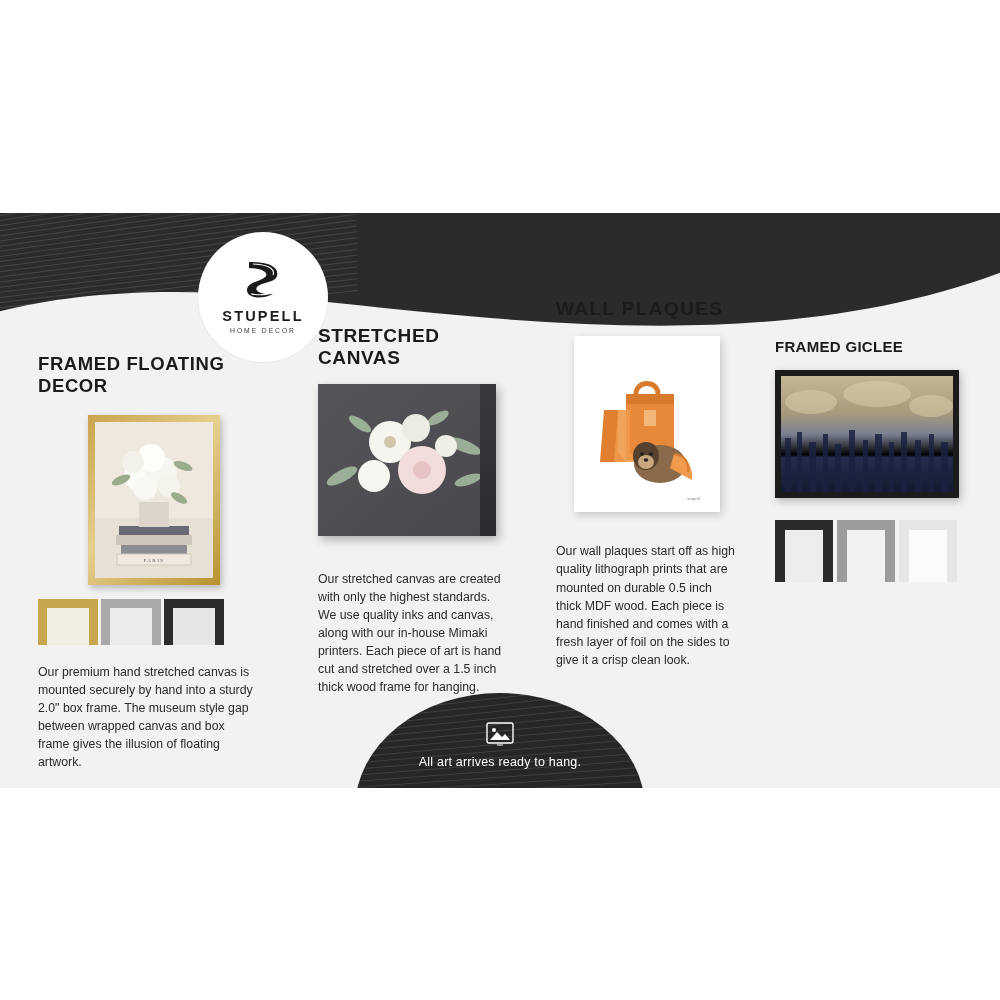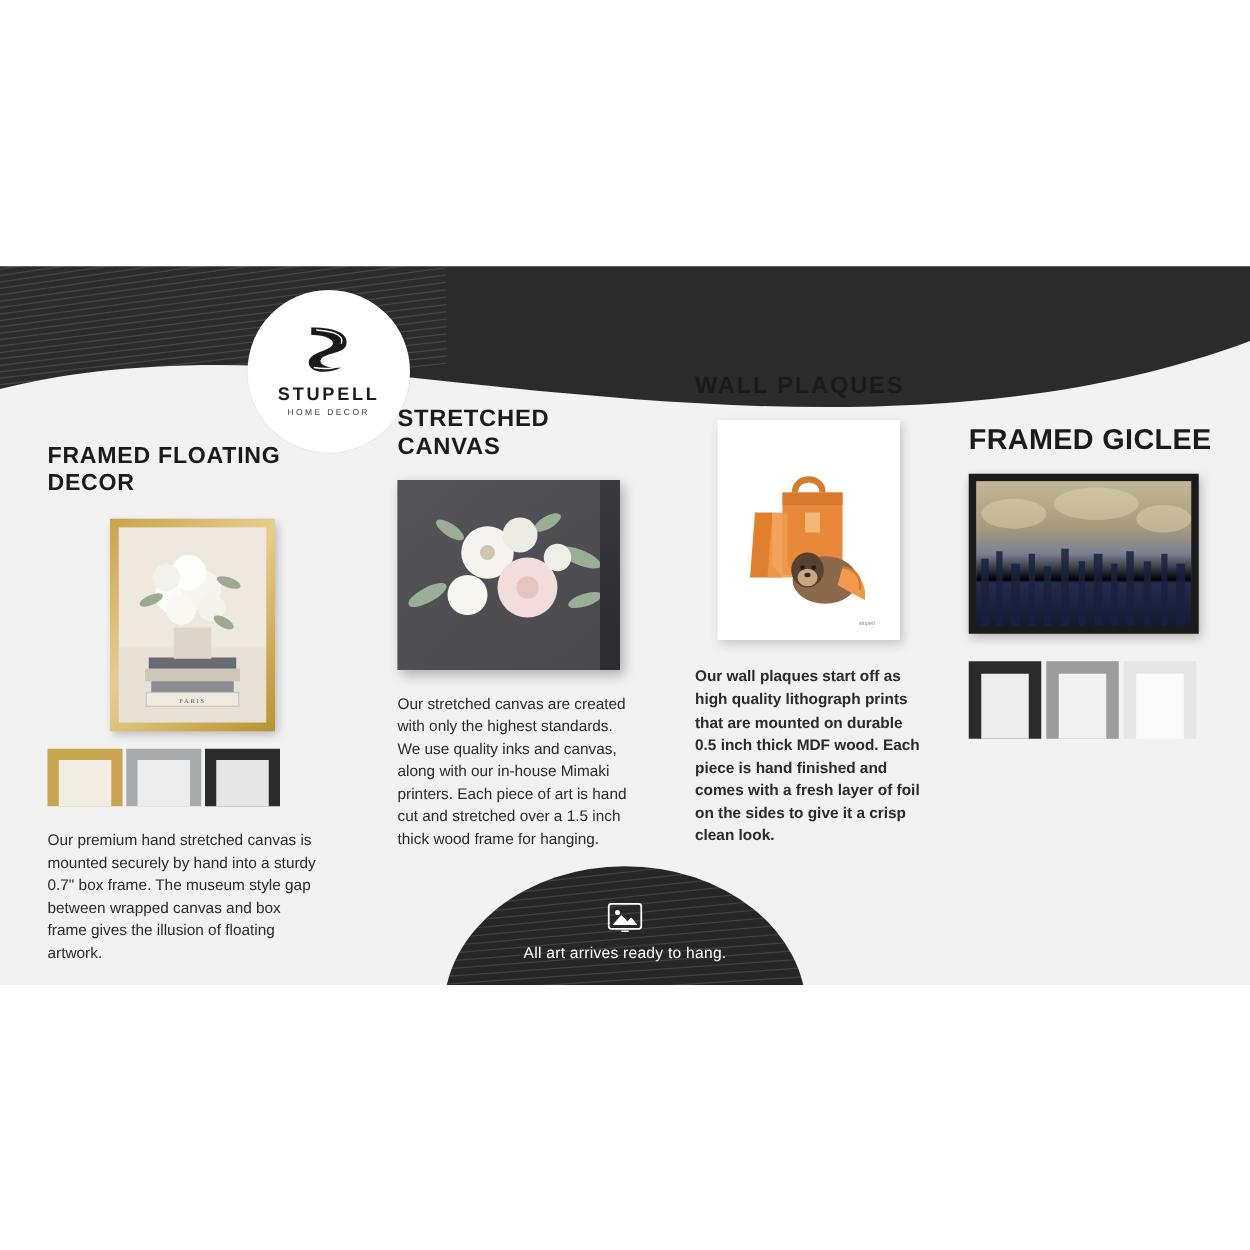--- a/index.html
+++ b/index.html
@@ -150,30 +150,30 @@
   #col1 .col-title { font-size: 18.5px; }
   #col1 .art-wrap { margin-top: 18px; position: relative; width: 132px; height: 170px; margin-left: 50px; }
   .swatches { display: flex; gap: 3px; margin-top: 14px; }
   .swatch { width: 60px; height: 46px; position: relative; background: #e9e9e9; }
   .swatch .inner { position: absolute; left: 9px; top: 9px; right: 9px; bottom: 0; background: #f6f6f6; }
   #col1 .col-body { margin-top: 18px; width: 215px; }
 
   
   #col2 { left: 318px; top: 112px; width: 200px; }
   #col2 .col-title { font-size: 19px; }
-  #col2 .col-body { margin-top: 0; width: 193px; }
+  #col2 .col-body { margin-top: 16px; width: 193px; }
 
   
   #col3 { left: 556px; top: 85px; width: 190px; }
   #col3 .col-title { font-size: 19px; letter-spacing: 1.4px; }
-  #col3 .col-body { margin-top: 6px; width: 184px; font-weight: bold; }
+  #col3 .col-body { margin-top: 16px; width: 184px; }
 
   
   #col4 { left: 775px; top: 125px; width: 195px; }
-  #col4 .col-title { font-size: 23px; letter-spacing: .3px; }
+  #col4 .col-title { font-size: 15px; letter-spacing: .3px; }
   #col4 .col-body { margin-top: 14px; width: 190px; }
   .frame-swatches { display: flex; gap: 4px; margin-top: 10px; }
   .fsw { width: 58px; height: 62px; position: relative; }
 
   
   .art-frame-gold {
     position: absolute; inset: 0;
     background: linear-gradient(135deg,#c9a44c,#e6cf8e 45%,#b8922f);
     padding: 7px;
     box-sizing: border-box;
@@ -294,21 +294,21 @@
           <div class="inner" style="background:#f2ede2"></div>
         </div>
         <div class="swatch" style="background:#a9aaac">
           <div class="inner" style="background:#ececec"></div>
         </div>
         <div class="swatch" style="background:#2c2c2c">
           <div class="inner" style="background:#e6e6e6"></div>
         </div>
       </div>
 
-      <div class="col-body">Our premium hand stretched canvas is mounted securely by hand into a sturdy 0.7" box frame. The museum style gap between wrapped canvas and box frame gives the illusion of floating artwork.</div>
+      <div class="col-body">Our premium hand stretched canvas is mounted securely by hand into a sturdy 2.0" box frame. The museum style gap between wrapped canvas and box frame gives the illusion of floating artwork.</div>
     </div>
 
     <div class="col" id="col2">
       <div class="col-title">STRETCHED CANVAS</div>
 
       <div style="position:relative;height:170px;margin-top:14px;">
         <div class="canvas3d">
           <svg width="178" height="152" viewBox="0 0 178 152">
             <rect width="178" height="152" fill="#4e4e52"></rect>
             <rect width="178" height="152" fill="url(#tex)" opacity="0.25"></rect>

